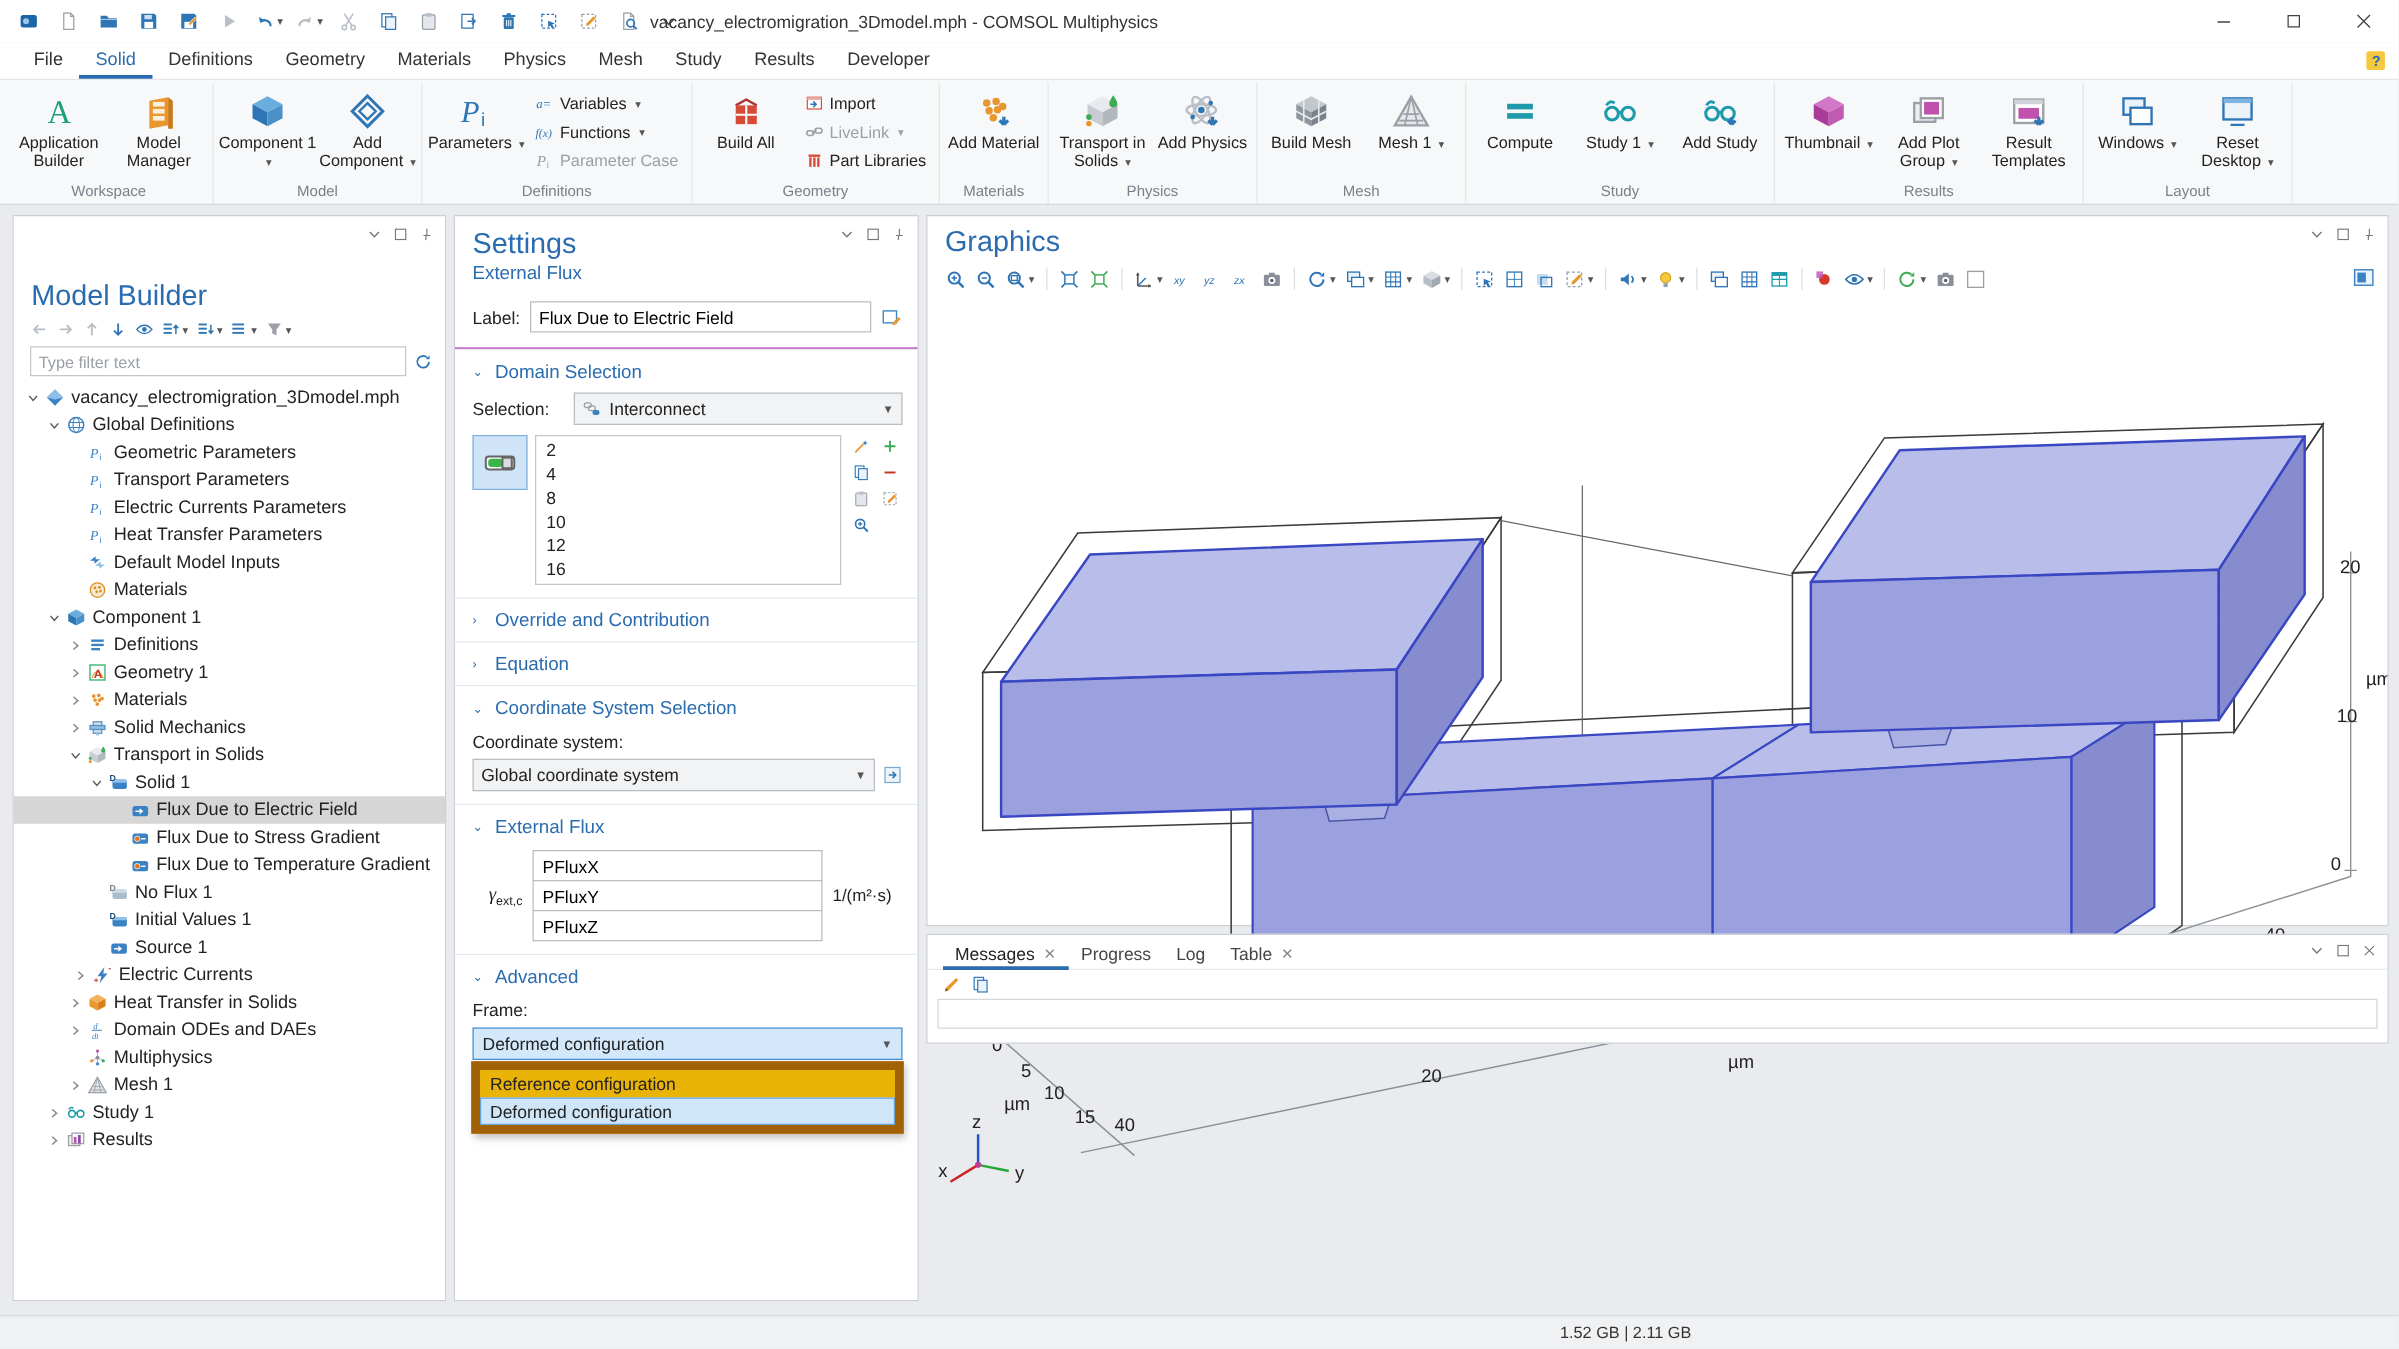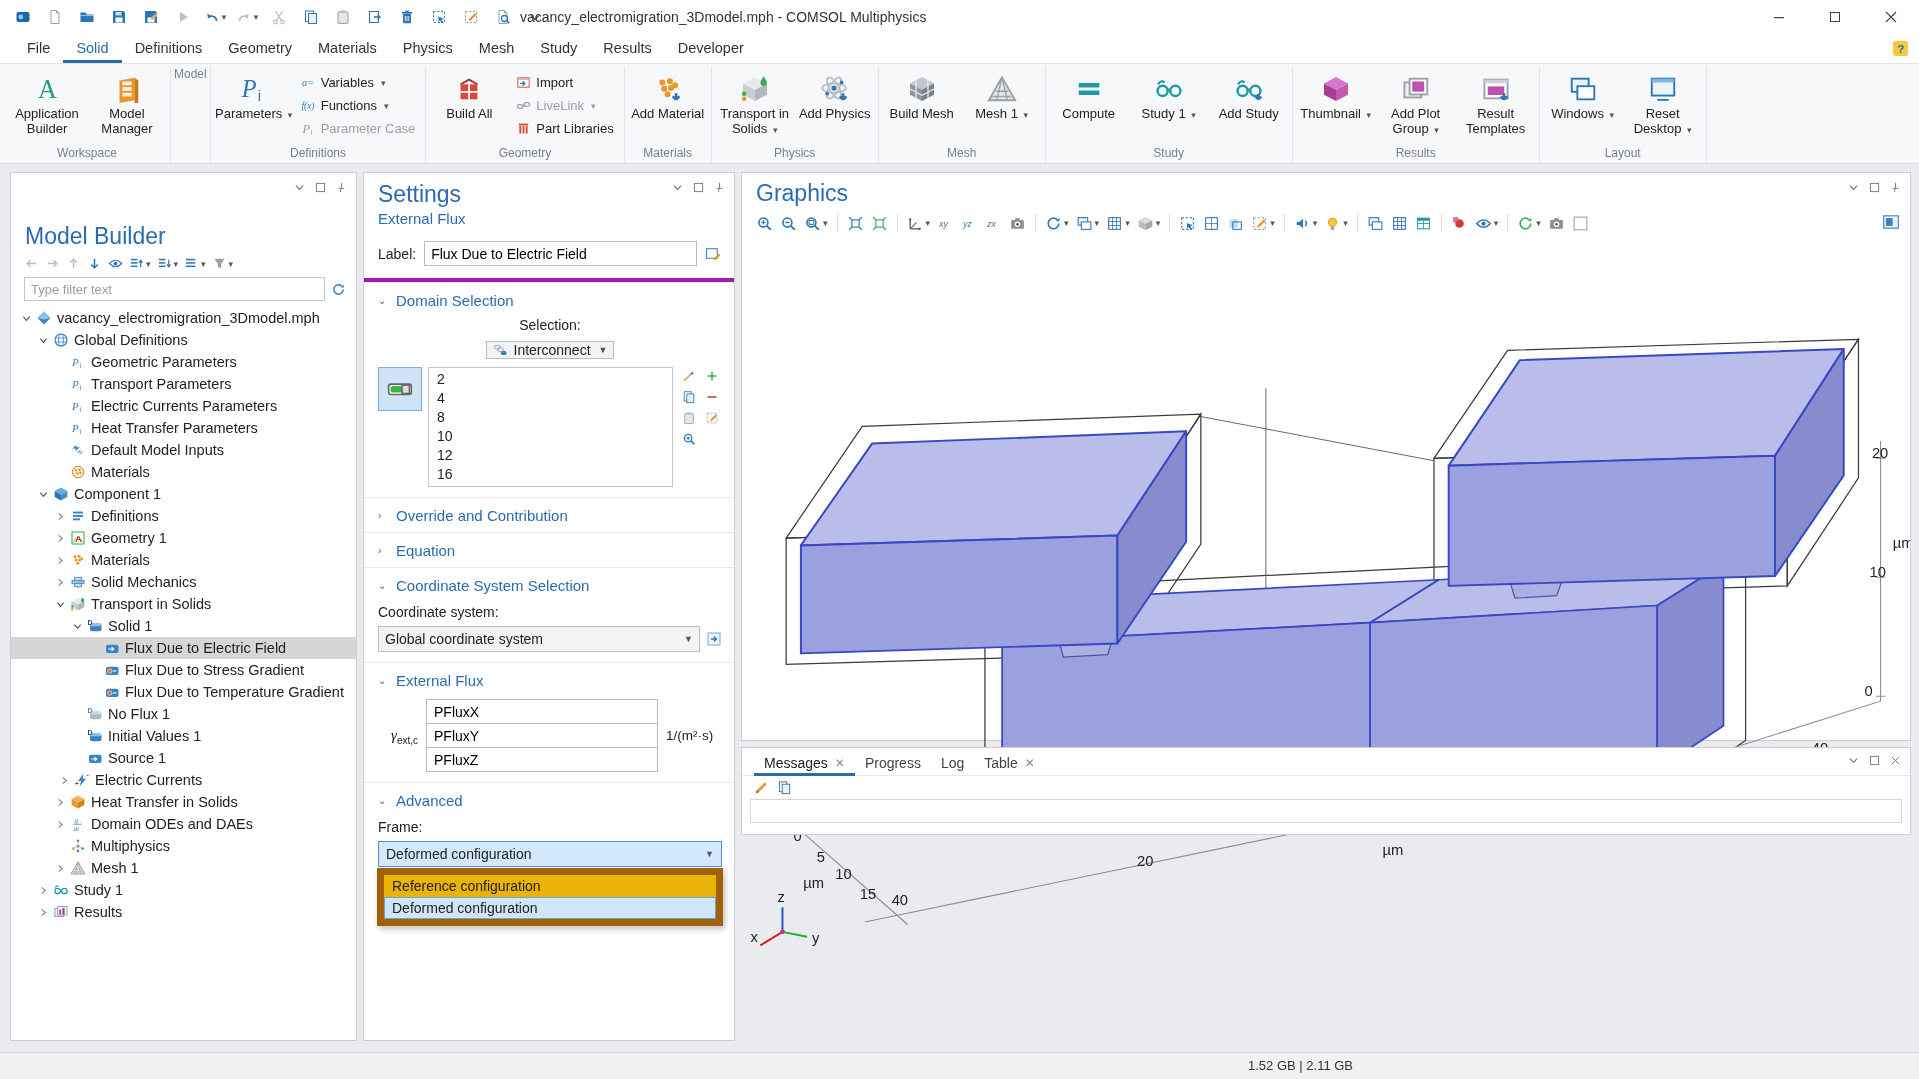--- a/index.html
+++ b/index.html
@@ -58,28 +58,28 @@
   #tree { font-size:14.5px; }
   .trow { display:flex; align-items:center; height:22px; white-space:nowrap; }
   .trow.sel { background:#d6d6d6; }
   .texp { width:15px; display:flex; justify-content:center; color:#707880; font-size:10px; flex:none; }
   .tico { width:20px; display:flex; justify-content:center; flex:none; }
   .tlab { padding-left:3px; }
 
   
   #set-head { padding:8px 12px 2px 14px; }
   #set-sub { font-size:15px; color:#2b6cb0; padding:2px 0 8px 0; }
-  .lblrow { display:flex; align-items:center; gap:8px; padding:4px 12px 12px 14px; border-bottom:4px solid #a21caf; }
+  .lblrow { display:flex; align-items:center; gap:8px; padding:4px 12px 12px 14px; border-bottom:1px solid #a21caf; }
   .lblrow label { font-size:14px; }
   #label-input { flex:1; height:25px; border:1px solid #b9bdc2; font-size:14px; padding:0 6px; font-family:inherit; }
   .sech { display:flex; align-items:center; gap:8px; padding:9px 12px 8px 14px; border-top:1px solid #e7e9ec;
           color:#2b6cb0; font-size:15px; }
   .sech:first-of-type { border-top:none; }
   .sech .sx { font-size:10px; color:#2b6cb0; width:10px; }
-  .selrow { display:flex; align-items:center; gap:8px; padding:0 12px 8px 14px; font-size:14px;flex-direction:column; }
+  .selrow { display:flex; align-items:center; gap:20px; padding:0 12px 8px 14px; font-size:14px; }
   .combo { flex:1; height:26px; background:#f1f3f5; border:1px solid #b9bdc2; display:flex; align-items:center;
            padding:0 6px; gap:6px; font-size:14px; }
   .combo .cv { flex:1; }
   .dom-row { display:flex; gap:6px; padding:0 12px 10px 14px; align-items:flex-start; }
   #active-btn { width:44px; height:44px; background:#cfe4f7; border:1px solid #7fb0dd; display:flex; align-items:center; justify-content:center; }
   #sel-list { flex:1; height:120px; border:1px solid #c3c7cb; font-size:14px; padding:2px 8px; overflow:hidden; }
   #sel-list div { height:19px; line-height:19px; }
   #sel-btns { display:grid; grid-template-columns:20px 20px; gap:3px; }
   .sbtn { width:20px; height:18px; display:flex; align-items:center; justify-content:center; }
   .coord-wrap { display:flex; gap:6px; align-items:center; padding:0 12px 10px 14px; }
@@ -296,20 +296,41 @@
               <rect x="5.5" y="7" width="5" height="2" fill="#fff" opacity=".85"></rect>
               <rect x="5.5" y="10" width="5" height="2" fill="#fff" opacity=".85"></rect>
             </svg>
           </span>
           <span>Model Manager</span>
         </div>
       </div>
       <div class="rlabel">Workspace</div>
     </div>
     <div class="rgroup">
+      <div class="rbody">
+        <div class="rbtn">
+          <span class="bic">
+            <svg width="30" height="30" viewBox="0 0 16 16">
+              <path d="M8 1.6L14.4 5 8 8.4 1.6 5z" fill="#6aaede"></path>
+              <path d="M1.6 5L8 8.4v6L1.6 11z" fill="#2e75b6"></path>
+              <path d="M14.4 5L8 8.4v6L14.4 11z" fill="#4a90c9"></path>
+            </svg>
+          </span>
+          <span>Component 1 <span class="caret">▾</span></span>
+        </div>
+        <div class="rbtn">
+          <span class="bic">
+            <svg width="30" height="30" viewBox="0 0 16 16">
+              <path d="M8 1.5L14.5 8 8 14.5 1.5 8z" fill="none" stroke="#2e75b6" stroke-width="1.3"></path>
+              <path d="M8 4.5L11.5 8 8 11.5 4.5 8z" fill="none" stroke="#2e75b6" stroke-width="1"></path>
+            </svg>
+          </span>
+          <span>Add Component <span class="caret">▾</span></span>
+        </div>
+      </div>
       <div class="rlabel">Model</div>
     </div>
     <div class="rgroup">
       <div class="rbody">
         <div class="rbtn">
           <span class="bic">
             <svg width="30" height="30" viewBox="0 0 16 16">
               <text x="1.5" y="12.5" font-size="13" font-style="italic" fill="#2e75b6" font-family="Liberation Serif,serif">P</text>
               <text x="10" y="14.5" font-size="8" fill="#2e75b6">i</text>
             </svg>

